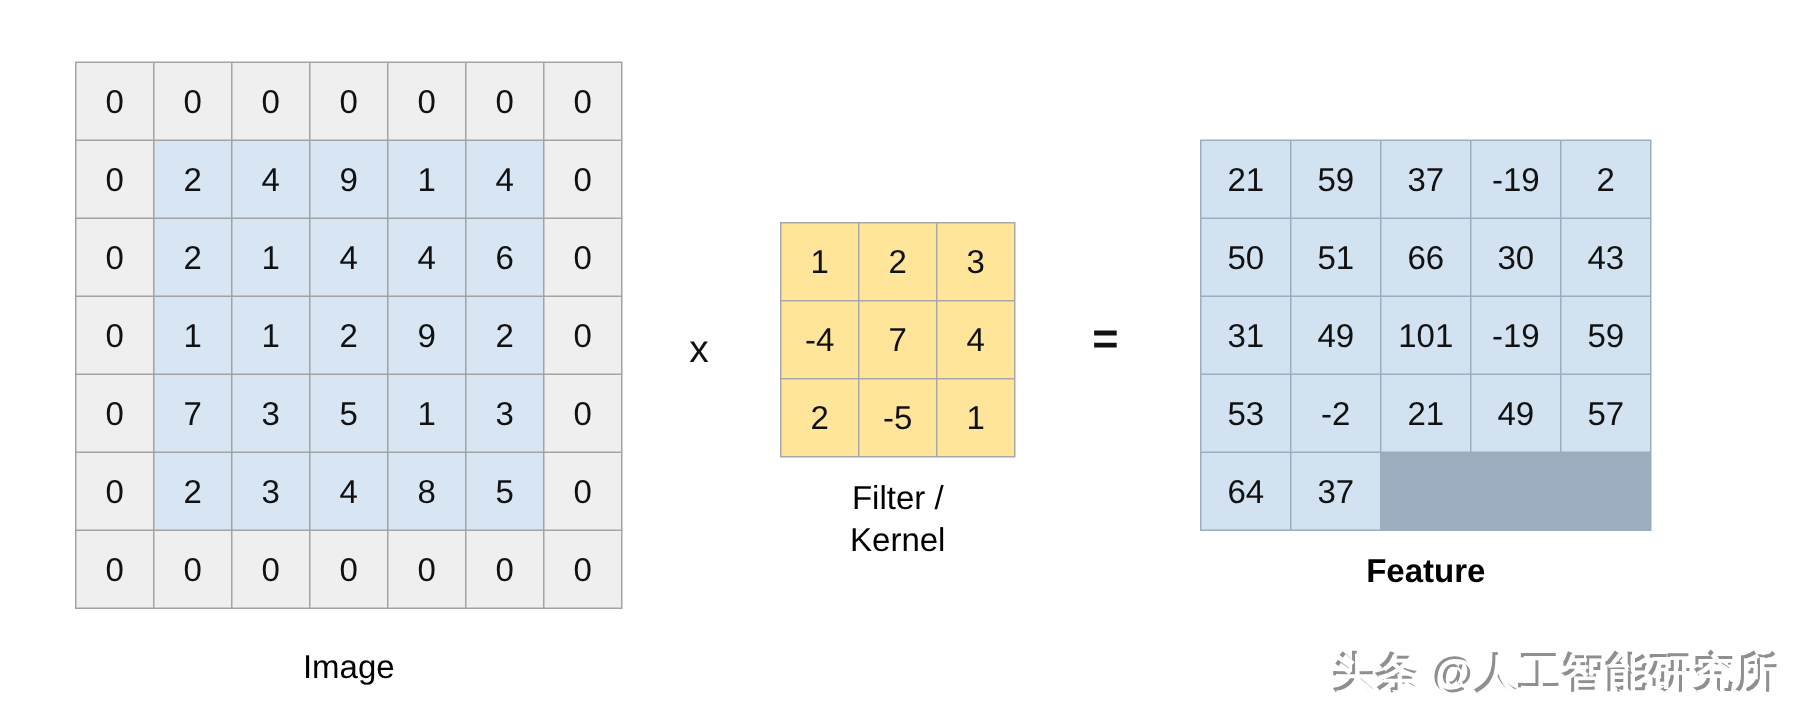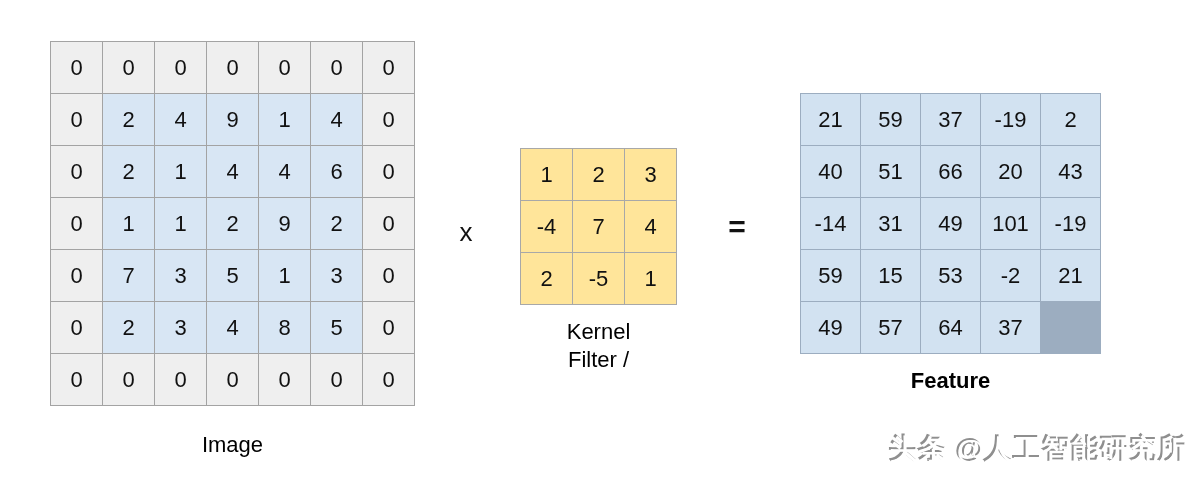--- a/index.html
+++ b/index.html
@@ -166,44 +166,42 @@
       <div class="cell">3</div>
       <div class="cell">-4</div>
       <div class="cell">7</div>
       <div class="cell">4</div>
       <div class="cell">2</div>
       <div class="cell">-5</div>
       <div class="cell">1</div>
     </div>
 
   <div class="caption filter-caption">
+    <div>Filter /</div>
     <div>Kernel</div>
-    <div>Filter /</div>
   </div>
 
   <div class="operator op-equals">=</div>
 
   <div class="grid feature-grid">
       <div class="cell">21</div>
       <div class="cell">59</div>
       <div class="cell">37</div>
       <div class="cell">-19</div>
       <div class="cell">2</div>
-      <div class="cell">40</div>
+      <div class="cell">50</div>
       <div class="cell">51</div>
       <div class="cell">66</div>
-      <div class="cell">20</div>
+      <div class="cell">30</div>
       <div class="cell">43</div>
-      <div class="cell">-14</div>
       <div class="cell">31</div>
       <div class="cell">49</div>
       <div class="cell">101</div>
       <div class="cell">-19</div>
       <div class="cell">59</div>
-      <div class="cell">15</div>
       <div class="cell">53</div>
       <div class="cell">-2</div>
       <div class="cell">21</div>
       <div class="cell">49</div>
       <div class="cell">57</div>
       <div class="cell">64</div>
       <div class="cell">37</div>
     </div>
 
   <div class="caption feature-caption">Feature</div>

